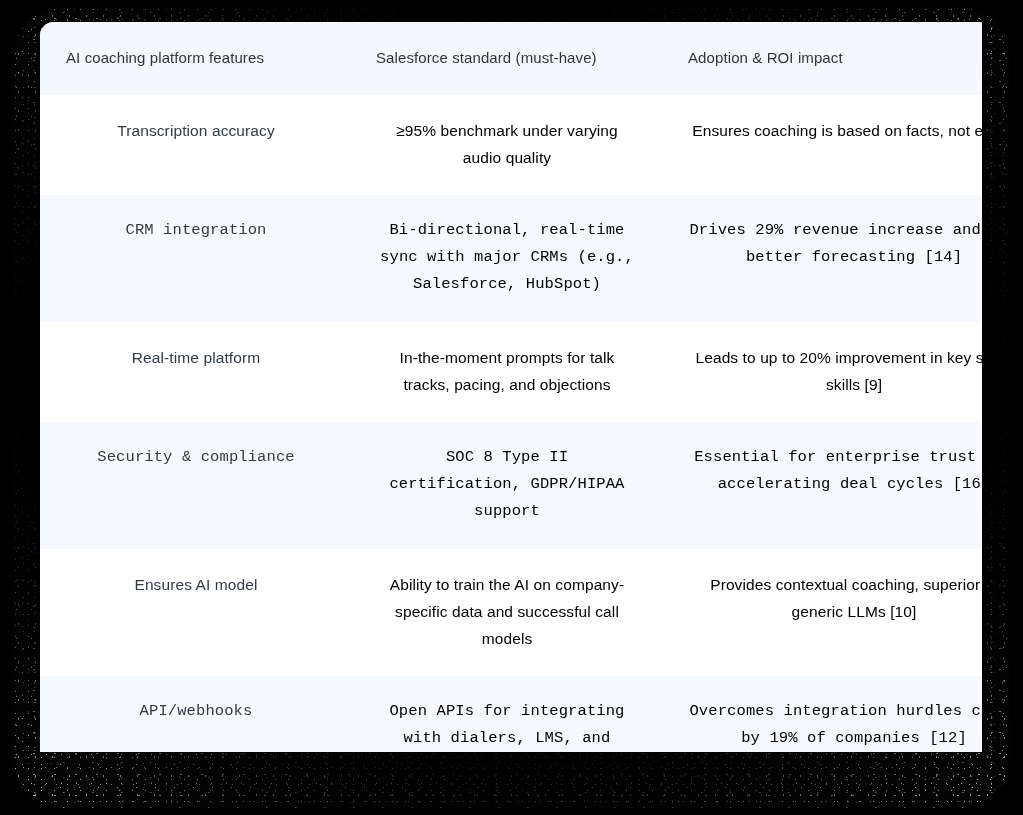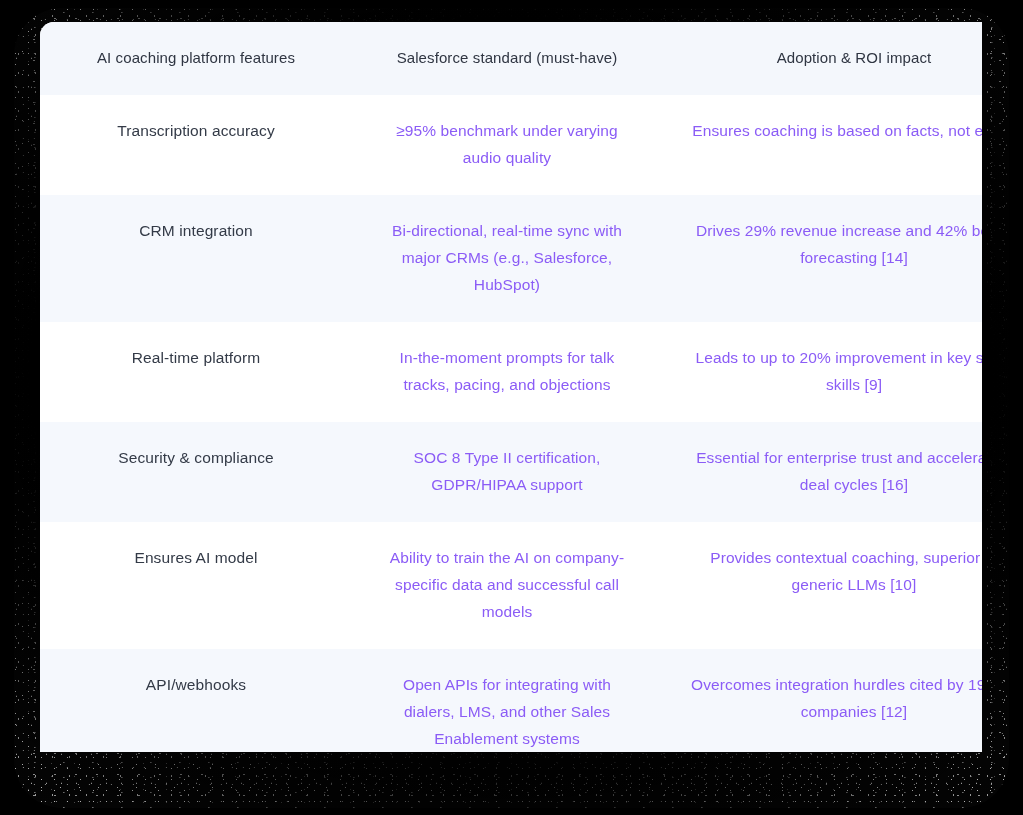--- a/index.html
+++ b/index.html
@@ -58,43 +58,43 @@
     border-collapse:collapse;
     table-layout:fixed;
   }
 
   col.c1 { width:310px; }
   col.c2 { width:312px; }
   col.c3 { width:382px; }
 
   thead th {
     background:#f4f7fc;
-    text-align:center;
+    text-align:left;
     font-weight:400;
     font-size:15px;
     line-height:20px;
     color:#2f3542;
     padding:26px 24px 27px 26px;
     vertical-align:top;
     letter-spacing:.1px;
   }
 
   tbody td {
     font-size:15.5px;
     line-height:27px;
     padding:22px 24px 24px 26px;
     vertical-align:top;
     letter-spacing:.1px;
     text-align:center;
   }
   tbody td.feature { color:#333a47; }
-  tbody td.detail  { color:#8b5cf6; }
+  tbody td.detail  { color:#000000; }
 
   tbody tr.odd  td { background:#ffffff; }
-  tbody tr.even td { background:#f5f8fd; }
+  tbody tr.even td { background:#f5f8fd;font-family:Liberation Mono, monospace; }
 </style>
 </head>
 <body>
 
 <div id="backdrop">
   <div id="noise"></div>
   <div id="noise-mask"></div>
 </div>
 
 <div id="card">

